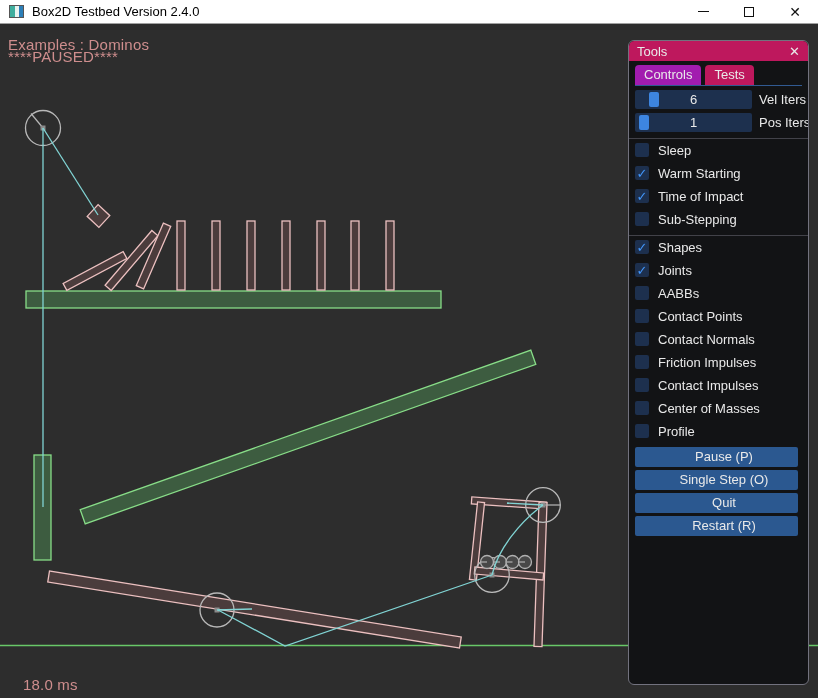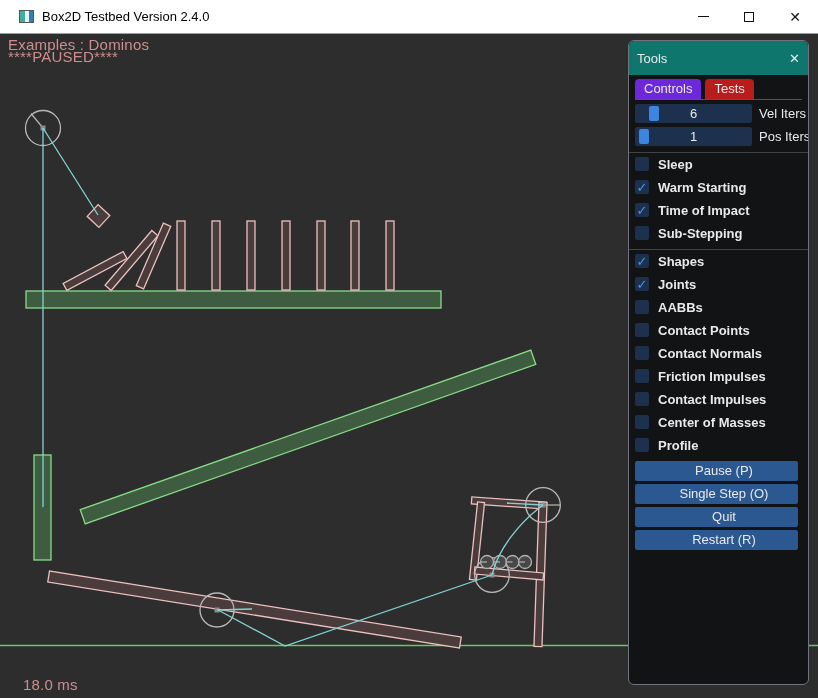--- a/index.html
+++ b/index.html
@@ -3,23 +3,23 @@
 <meta charset="utf-8">
 <style>
   * { margin:0; padding:0; box-sizing:border-box; }
   html,body { width:818px; height:698px; }
   body {
     font-family:"Liberation Sans","DejaVu Sans",sans-serif;
     background:#2d2d2d; position:relative; overflow:hidden;
   }
   
   .titlebar {
-    position:absolute; left:0; top:0; width:818px; height:34px;
+    position:absolute; left:0; top:0; width:818px; height:24px;
     background:#ffffff; border-bottom:1px solid #a0a0a0;
-    display:flex; align-items:center; z-index:30;padding-left:10px;
+    display:flex; align-items:center; z-index:30;
   }
   .app-icon {
     width:15px; height:13px; margin-left:9px; border:1px solid #555;
     background:linear-gradient(90deg,#3fae9e 0 40%,#e8f4f0 40% 70%,#2c7fb8 70%);
   }
   .titlebar-text { font-size:13px; color:#000; margin-left:8px; }
   .win-btns { margin-left:auto; display:flex; height:100%; }
   .win-btn {
     width:46px; height:100%; display:flex; align-items:center; justify-content:center;
     color:#111; font-size:13px; cursor:default;
@@ -35,34 +35,34 @@
   .hud-paused  { left:8px; top:48px; }
   .hud-ms      { left:23px; top:676px; }
 
   
   .panel {
     position:absolute; left:628px; top:40px; width:181px; height:645px;
     background:#121315; border:1px solid #72727e; border-radius:6px;
     z-index:20; color:#e9e9e9; font-size:13px; overflow:hidden;
   }
   .p-title {
-    height:34px; background:#0f766e; display:flex; align-items:center;
+    height:20px; background:#be185d; display:flex; align-items:center;
     padding:0 8px; border-radius:5px 5px 0 0;
   }
   .p-title-text { font-size:13px; }
   .p-close { margin-left:auto; font-size:13px; line-height:13px; cursor:default; }
   .p-body { padding:4px 6px 0 6px; position:relative; }
 
   .tabbar { height:21px; border-bottom:1px solid #2f5globals; border-bottom:1px solid #315a92; display:flex; }
   .tab {
     height:20px; line-height:20px; padding:0 9px; margin-right:4px;
     border-radius:4px 4px 0 0; cursor:default;
   }
-  .tab.active { background:#6d28d9; }
-  .tab.inactive { background:#b91c1c; }
+  .tab.active { background:#a21caf; }
+  .tab.inactive { background:#be185d; }
 
   .sliders { margin-top:4px; }
   .slider-row { display:flex; align-items:center; height:19px; margin-bottom:4px; }
   .slider-track {
     width:117px; height:19px; background:#1d304e; border-radius:2px;
     position:relative; flex:none;
   }
   .slider-grab {
     position:absolute; top:2px; width:10px; height:15px; background:#3d85e0; border-radius:2px;
   }
@@ -73,21 +73,21 @@
   .slider-label { margin-left:7px; white-space:nowrap; }
 
   .sep { height:1px; background:#424249; margin:6px -6px 4px -6px; }
 
   .check-row { display:flex; align-items:center; height:14px; margin-bottom:9px; }
   .checkbox {
     width:14px; height:14px; background:#1d304e; border-radius:2px; flex:none;
     display:flex; align-items:center; justify-content:center;
   }
   .checkbox .mark { color:#4296fa; font-size:13px; font-weight:bold; line-height:13px; }
-  .check-label { margin-left:9px; white-space:nowrap;font-weight:bold; }
+  .check-label { margin-left:9px; white-space:nowrap; }
 
   .btns { margin-top:6px; }
   .pbtn {
     width:163px; height:20px; margin-bottom:3px; background:#2b5890;
     border-radius:2px; text-align:center; line-height:20px; cursor:default;padding-left:15px;
   }
 </style>
 </head>
 <body>
 

